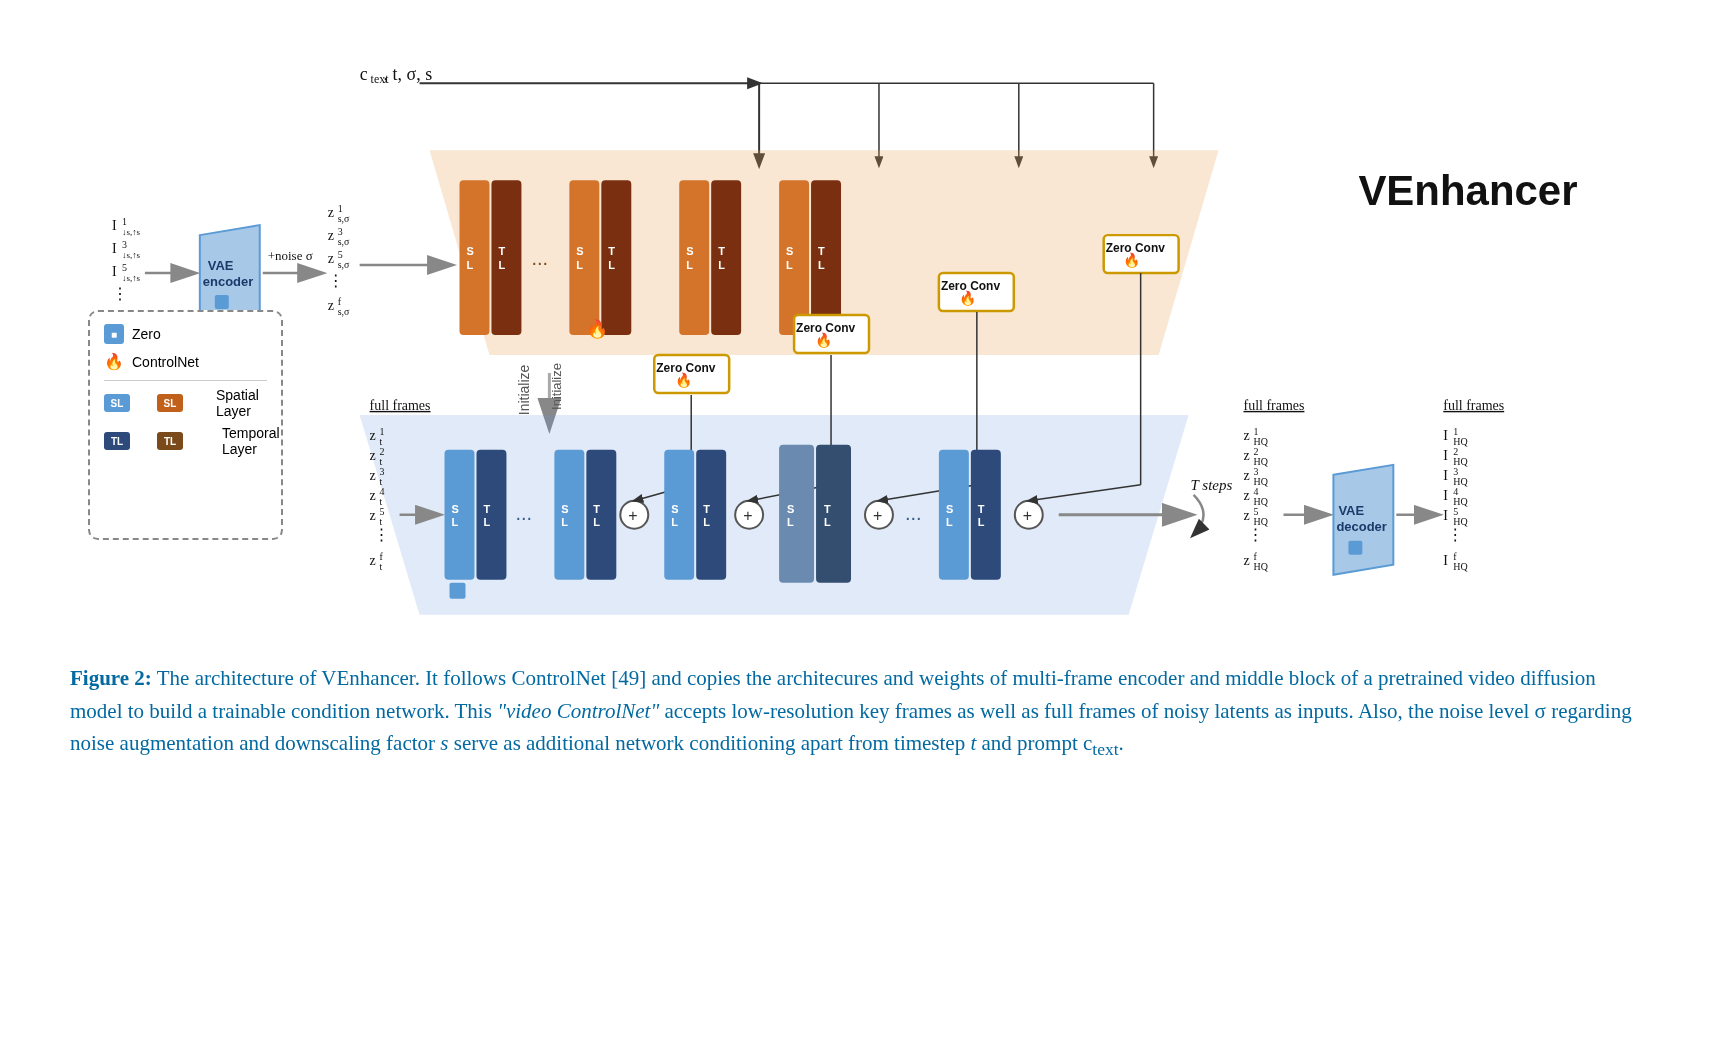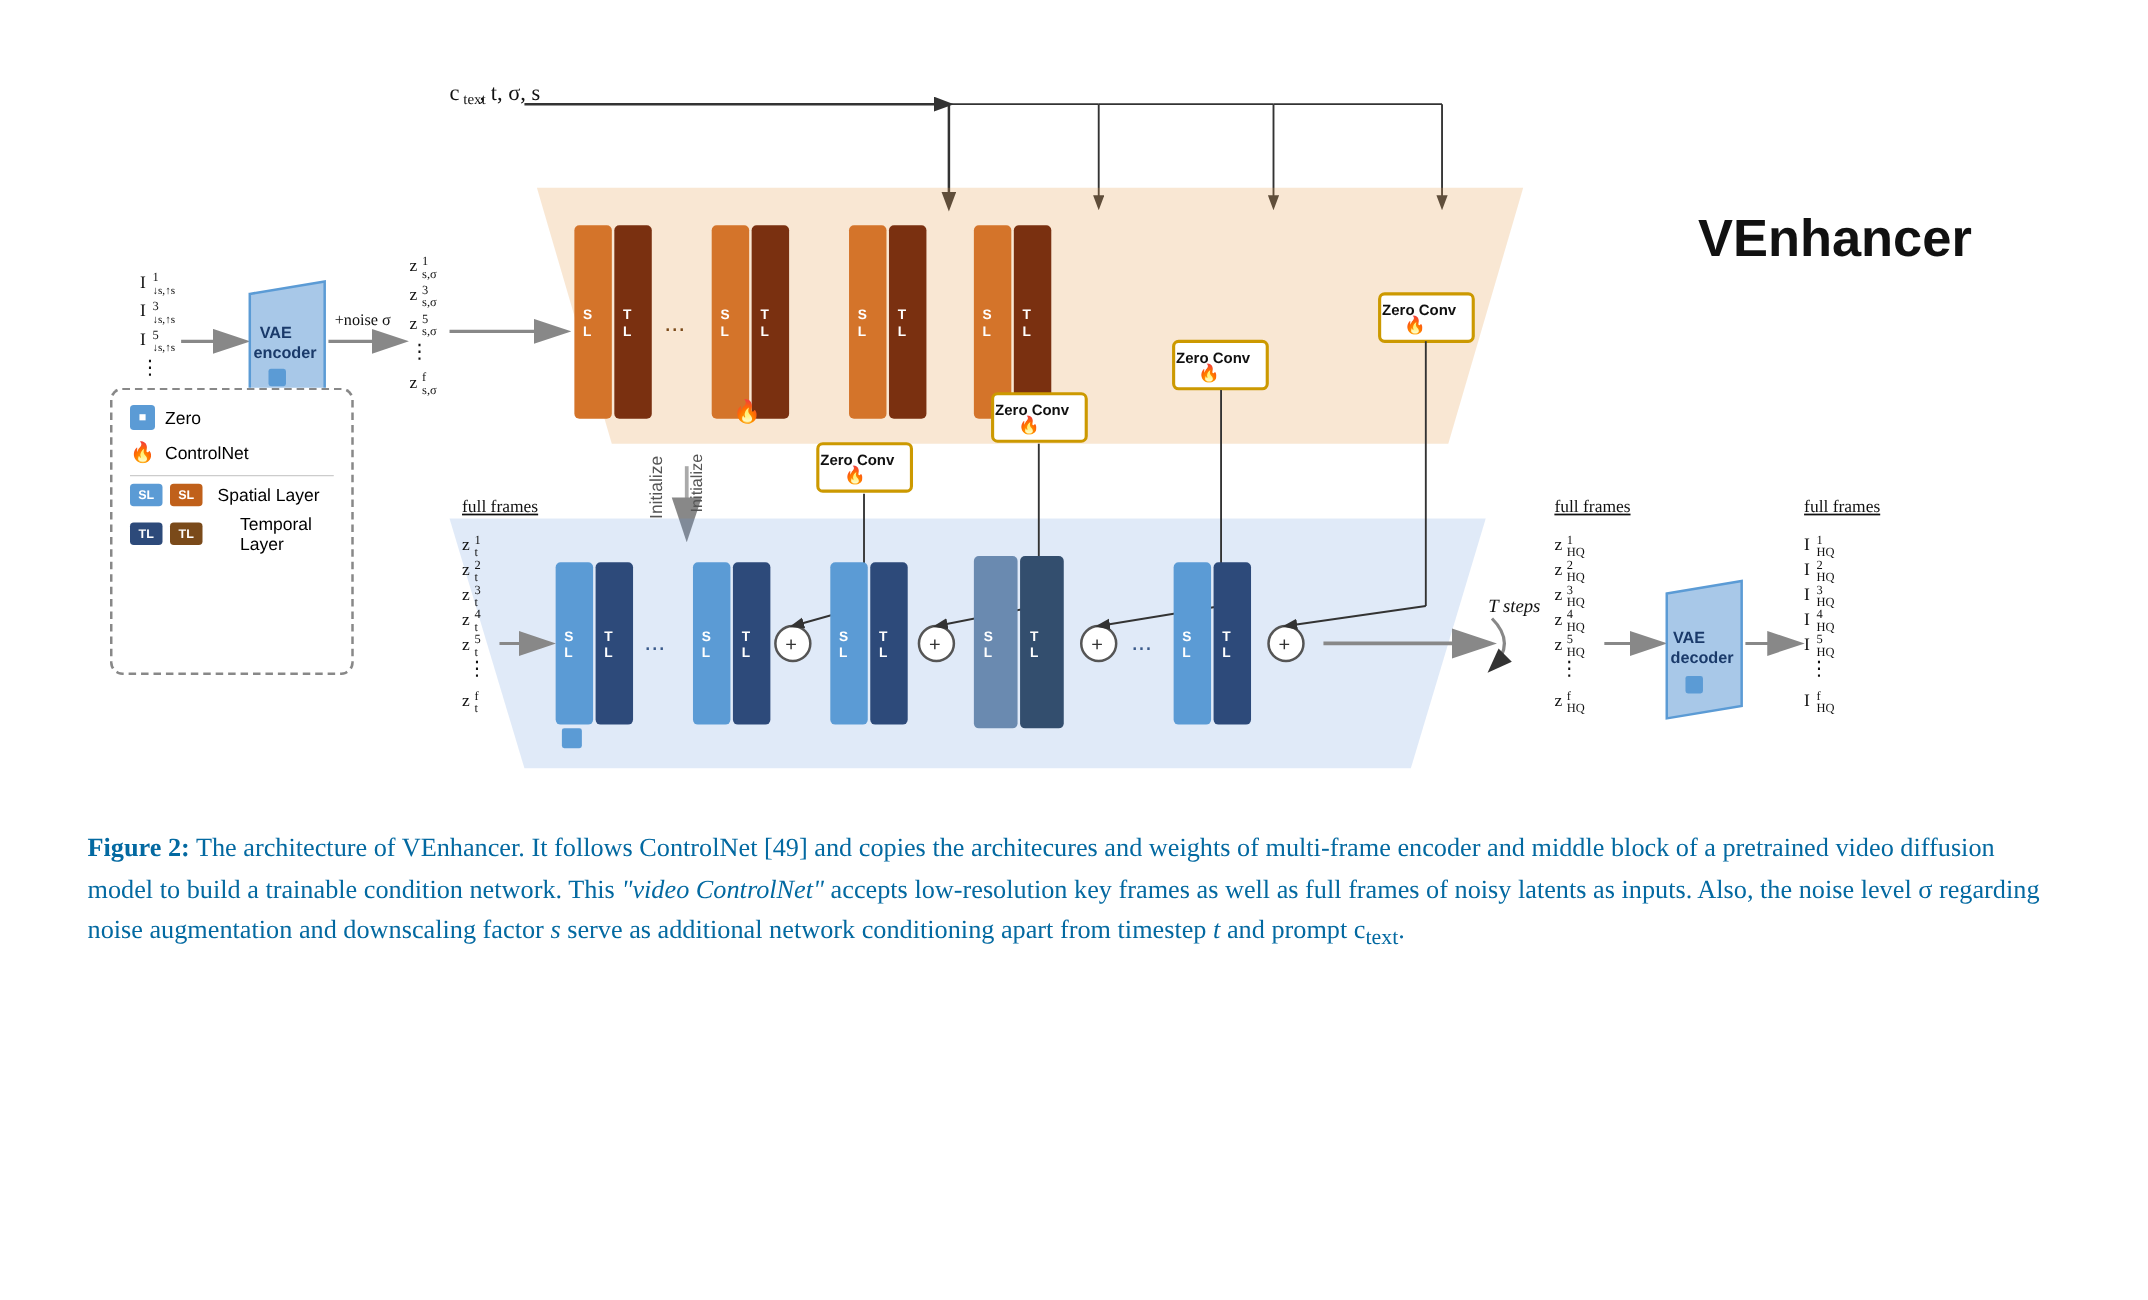--- a/index.html
+++ b/index.html
@@ -79,20 +79,21 @@
       border: none;
       border-top: 1px solid #ccc;
       margin: 6px 0;
     }
     .legend-sl-row {
       display: flex;
       align-items: center;
       margin-bottom: 6px;
       font-size: 14px;
       font-family: Arial, sans-serif;
+      gap: 21px;
     }
     .sl-badge {
       width: 26px; height: 18px;
       border-radius: 3px;
       display: flex; align-items: center; justify-content: center;
       font-size: 10px; font-weight: bold; color: white;
       margin-right: 6px; flex-shrink: 0;
       font-family: Arial, sans-serif;
     }
     .sl-blue { background: #5b9bd5; }
@@ -422,26 +423,26 @@
         <span>Zero</span>
       </div>
       <div class="legend-row">
         <div class="legend-icon-fire">🔥</div>
         <span>ControlNet</span>
       </div>
       <hr class="legend-sep">
       <div class="legend-sl-row">
         <div class="sl-badge sl-blue">SL</div>
         <div class="sl-badge sl-orange">SL</div>
-        <span style="margin-left:6px;text-align:right;">Spatial Layer</span>
+        <span style="margin-left:6px;">Spatial Layer</span>
       </div>
       <div class="legend-sl-row">
         <div class="sl-badge tl-navy">TL</div>
         <div class="sl-badge tl-brown">TL</div>
-        <span style="margin-left:24px;">Temporal Layer</span>
+        <span style="margin-left:12px;">Temporal Layer</span>
       </div>
     </div>
 
   </div>
 
   <div class="caption-area">
     <p>
       <strong>Figure 2:</strong>
       <span> The architecture of VEnhancer. It follows ControlNet [49] and copies the architecures and
       weights of multi-frame encoder and middle block of a pretrained video diffusion model to build a

